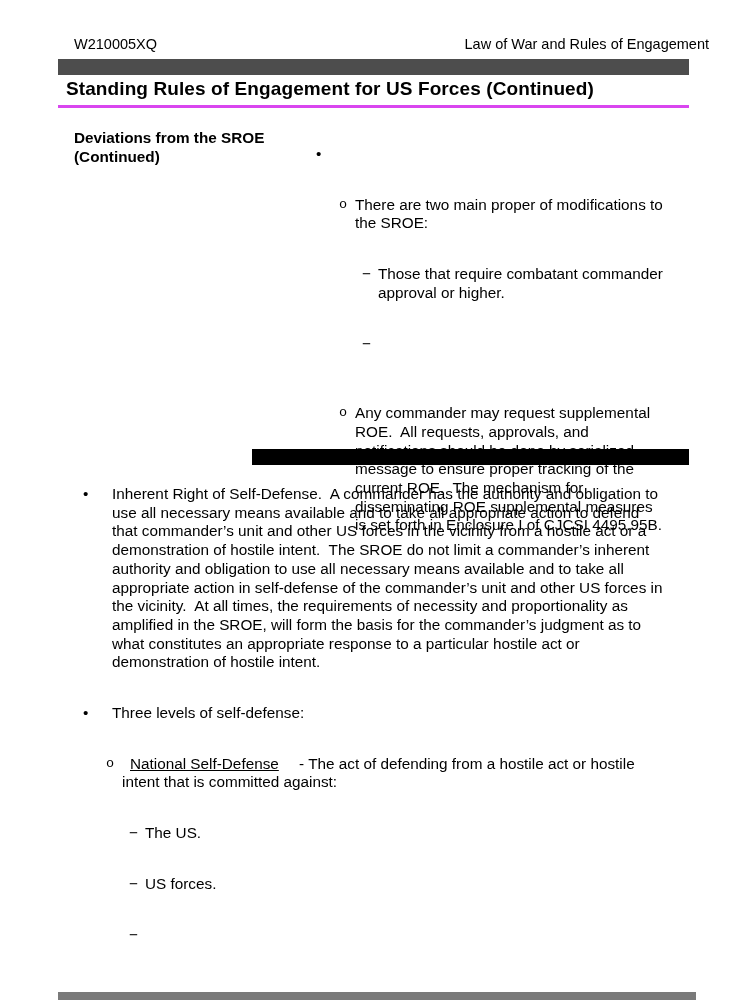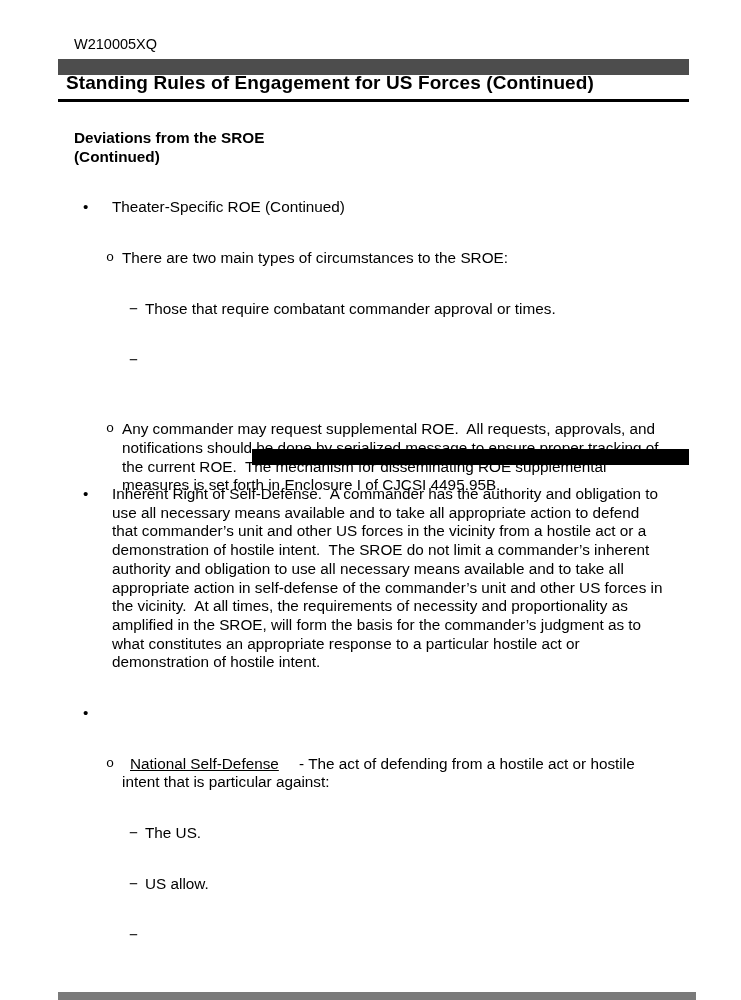--- a/index.html
+++ b/index.html
@@ -17,33 +17,33 @@
   .header-row {
     position:absolute; top:12px; left:50px; right:24px;
     display:flex; justify-content:space-between;
     font-size:14.5px; line-height:17px;
   }
   .top-rule {
     position:absolute; top:51px; left:50px; width:631px; height:2px;
     background:#4d4d4d;
   }
   .page-title {
-    position:absolute; top:56px; left:50px; width:631px;
+    position:absolute; top:62px; left:50px; width:631px;
     font-size:19px; font-weight:bold; letter-spacing:0.1px;
     padding-bottom:5px;
-    border-bottom:3px solid #000000;
+    border-bottom:3px solid #d946ef;
   }
 
   
   .row {
     position:absolute; left:50px; right:51px;
     display:flex; align-items:flex-start;
     font-size:15.3px; line-height:18.7px;
   }
-  .row-1 { top:105px;flex-direction:column; }
+  .row-1 { top:105px; }
   .row-2 { top:445px; }
   .label {
     width:233px; flex:none;
     font-weight:bold;
     padding-right:14px;
   }
   .items { flex:1 1 auto; padding-right:10px; }
 
   .li { display:flex; align-items:flex-start; }
   .li .marker { flex:none; }
@@ -65,40 +65,40 @@
     background:#7a7a7a;
   }
 </style>
 </head>
 <body>
 
 <div class="page">
 
   <div class="header-row">
     <span>W210005XQ</span>
+    <span>Law of War and Rules of Engagement</span>
   </div>
 
   <div class="top-rule"></div>
 
   <div class="page-title">Standing Rules of Engagement for US Forces (Continued)</div>
 
   <div class="row row-1">
     <div class="label">Deviations from the SROE (Continued)</div>
     <div class="items">
       <div class="li lvl1">
         <span class="marker">•</span>
-        <span class="text">Theater-Specific ROE (Continued)</span>
       </div>
       <div class="li lvl2">
         <span class="marker">o</span>
-        <span class="text">There are two main types of circumstances to the SROE:</span>
+        <span class="text">There are two main proper of modifications to the SROE:</span>
       </div>
       <div class="li lvl3">
         <span class="marker">−</span>
-        <span class="text">Those that require combatant commander approval or times.</span>
+        <span class="text">Those that require combatant commander approval or higher.</span>
       </div>
       <div class="li lvl3">
         <span class="marker">−</span>
       </div>
       <div class="li lvl2 spaced">
         <span class="marker">o</span>
         <span class="text">Any commander may request supplemental ROE.  All requests, approvals, and notifications should be done by serialized message to ensure proper tracking of the current ROE.  The mechanism for disseminating ROE supplemental measures is set forth in Enclosure I of CJCSI 4495.95B.</span>
       </div>
     </div>
   </div>
@@ -106,32 +106,33 @@
   <div class="section-divider"></div>
 
   <div class="row row-2">
     <div class="items">
       <div class="li lvl1">
         <span class="marker">•</span>
         <span class="text">Inherent Right of Self-Defense.  A commander has the authority and obligation to use all necessary means available and to take all appropriate action to defend that commander’s unit and other US forces in the vicinity from a hostile act or a demonstration of hostile intent.  The SROE do not limit a commander’s inherent authority and obligation to use all necessary means available and to take all appropriate action in self-defense of the commander’s unit and other US forces in the vicinity.  At all times, the requirements of necessity and proportionality as amplified in the SROE, will form the basis for the commander’s judgment as to what constitutes an appropriate response to a particular hostile act or demonstration of hostile intent.</span>
       </div>
       <div class="li lvl1">
         <span class="marker">•</span>
+        <span class="text">Three levels of self-defense:</span>
       </div>
       <div class="li lvl2">
         <span class="marker">o</span>
-        <span class="text"><span class="u">National Self-Defense</span><span> - The act of defending from a hostile act or hostile intent that is particular against:</span></span>
+        <span class="text"><span class="u">National Self-Defense</span><span> - The act of defending from a hostile act or hostile intent that is committed against:</span></span>
       </div>
       <div class="li lvl3">
         <span class="marker">−</span>
         <span class="text">The US.</span>
       </div>
       <div class="li lvl3">
         <span class="marker">−</span>
-        <span class="text">US allow.</span>
+        <span class="text">US forces.</span>
       </div>
       <div class="li lvl3">
         <span class="marker">−</span>
       </div>
     </div>
   </div>
 
   <div class="bottom-rule"></div>
 
 </div>

